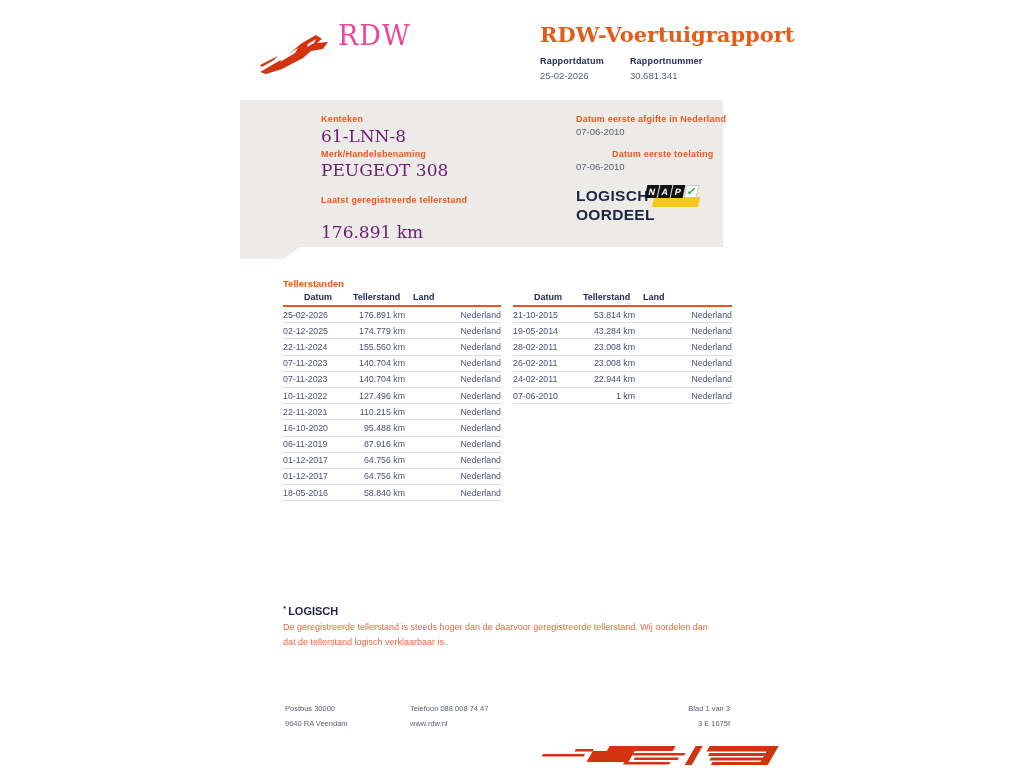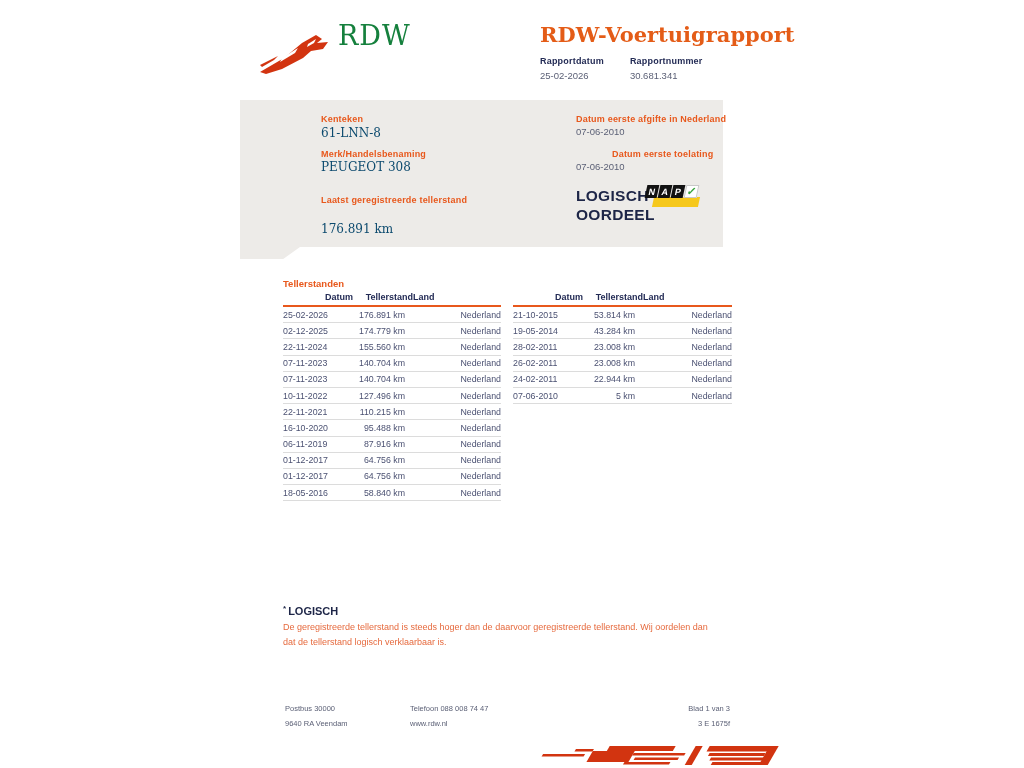--- a/index.html
+++ b/index.html
@@ -4,36 +4,36 @@
 <style>
   * { margin:0; padding:0; box-sizing:border-box; }
   html,body { width:1024px; height:768px; background:#ffffff; overflow:hidden; }
   body { font-family:"Liberation Sans", sans-serif; position:relative; }
   .page { position:relative; width:1024px; height:768px; background:#ffffff; }
 
   
   .logo-wrap { position:absolute; left:258px; top:18px; width:180px; height:60px; }
   .logo-bird { position:absolute; left:0; top:12px; width:76px; height:46px; }
   .logo-text { position:absolute; left:80px; top:2px; font-family:"DejaVu Serif", serif;
-               font-size:27px; color:#15803d; letter-spacing:1px; }
+               font-size:27px; color:#ec4899; letter-spacing:1px; }
 
   .title { position:absolute; left:540px; top:22px; font-family:"DejaVu Serif", serif;
            font-size:21px; font-weight:600; color:#e45c17; }
   .report-meta { position:absolute; left:540px; top:56px; display:flex; gap:26px; }
   .meta-label { font-size:9px; font-weight:bold; color:#232b55; letter-spacing:.2px; }
   .meta-value { font-size:9.5px; color:#5a5f75; margin-top:4px; }
 
   
   .summary-panel { position:absolute; left:240px; top:100px; width:483px; height:147px;
                    background:#edebe8; }
   .panel-tab { position:absolute; left:240px; top:247px; width:60px; height:12px;
                background:#edebe8; clip-path:polygon(0 0,100% 0,72% 100%,0 100%); }
 
   .fld-label { font-size:9px; font-weight:bold; color:#e8581c; letter-spacing:.2px; }
-  .fld-value-serif { font-family:"DejaVu Serif", serif; font-size:12px; color:#0c4a6e; }
+  .fld-value-serif { font-family:"DejaVu Serif", serif; font-size:17px; color:#701a75; }
   .fld-value-sans { font-size:9.5px; color:#5a5f75; }
 
   .pos { position:absolute;margin-left:36px; }
 
   .oordeel { font-size:15.5px; font-weight:800; color:#1d2547; letter-spacing:.3px;
              line-height:19px; }
 
   
   .nap { position:absolute; left:646px; top:185px; width:54px; height:24px; }
   .nap-yellow { position:absolute; left:7px; top:12px; width:46px; height:10px;
@@ -46,23 +46,23 @@
                display:flex; align-items:center; justify-content:center;
                transform:skewX(-12deg); color:#35a33c; font-size:11px; font-weight:bold; }
 
   
   .tables-title { position:absolute; left:283px; top:278px; font-size:9.5px;
                   font-weight:bold; color:#e8581c; }
   .tbl { position:absolute; top:290px; border-collapse:collapse; table-layout:fixed;
          font-size:8.8px; color:#4b5172; }
   .tbl-left  { left:283px; width:218px; }
   .tbl-right { left:513px; width:219px; }
-  .tbl th { font-weight:bold; color:#232b55; text-align:right; padding:2px 0 3px 0;
+  .tbl th { font-weight:bold; color:#232b55; text-align:center; padding:2px 0 3px 0;
             border-bottom:2px solid #e8581c; font-size:9px; }
-  .tbl th.c2 { text-align:right; }
+  .tbl th.c2 { text-align:left; }
   .tbl th.c3 { text-align:left; }
   .tbl td { padding:2.6px 0; border-bottom:1px solid #dcdcdc; white-space:nowrap; }
   .tbl td.c2 { text-align:right; padding-right:8px; }
   .tbl td.c3 { text-align:right; }
   .tbl col.col1 { width:70px; } .tbl col.col2 { width:60px; } .tbl col.col3 { width:auto; }
 
   
   .footnote-title { position:absolute; left:283px; top:604px; font-size:11px;
                     font-weight:800; color:#1d2547; }
   .footnote-title sup { font-size:8px; vertical-align:4px; margin-right:2px; }
@@ -249,21 +249,21 @@
           <td class="c2">23.008 km</td>
           <td class="c3">Nederland</td>
         </tr>
         <tr>
           <td class="c1">24-02-2011</td>
           <td class="c2">22.944 km</td>
           <td class="c3">Nederland</td>
         </tr>
         <tr>
           <td class="c1">07-06-2010</td>
-          <td class="c2">5 km</td>
+          <td class="c2">1 km</td>
           <td class="c3">Nederland</td>
         </tr>
       </tbody>
   </table>
 
   <div class="footnote-title"><sup>*</sup><span>LOGISCH</span></div>
   <div class="footnote-text">De geregistreerde tellerstand is steeds hoger dan de daarvoor geregistreerde tellerstand. Wij oordelen dan dat de tellerstand logisch verklaarbaar is.</div>
 
   <div class="footer-col footer-a">
     <div>Postbus 30000</div>

